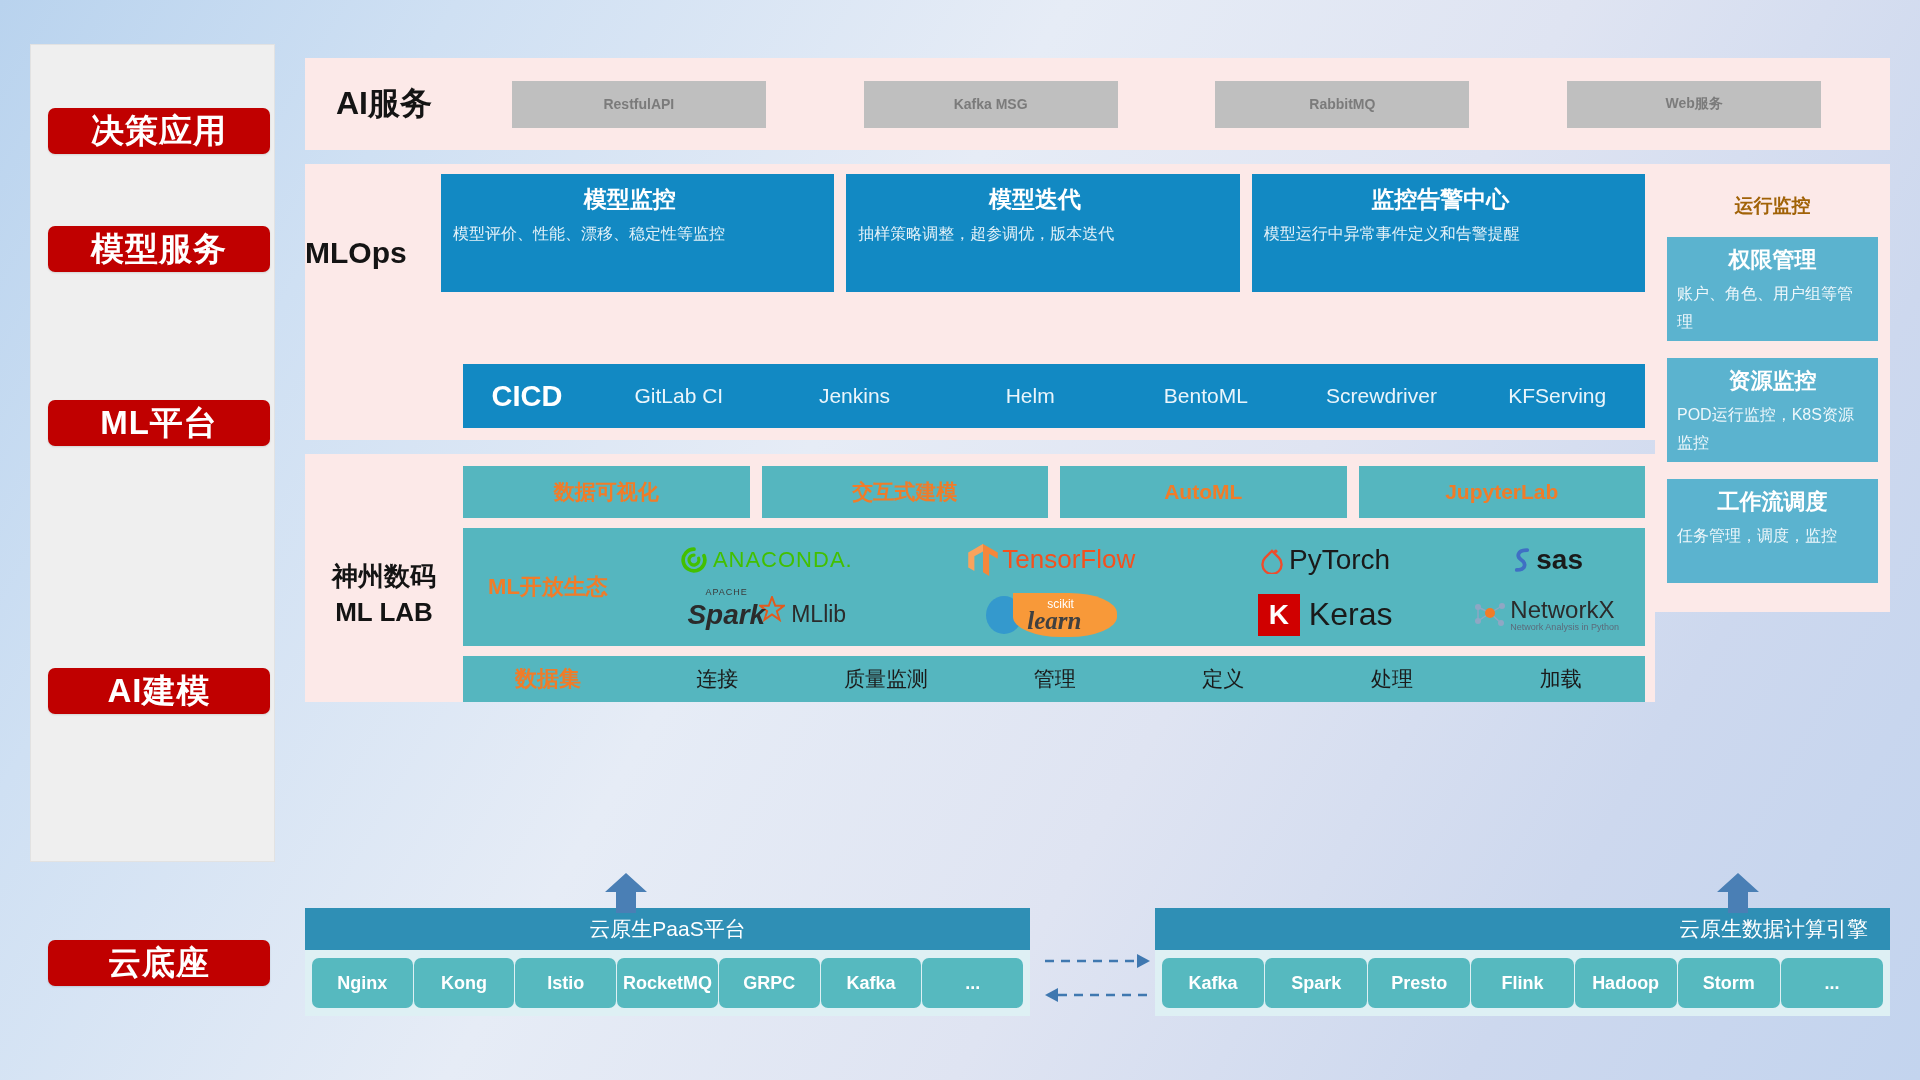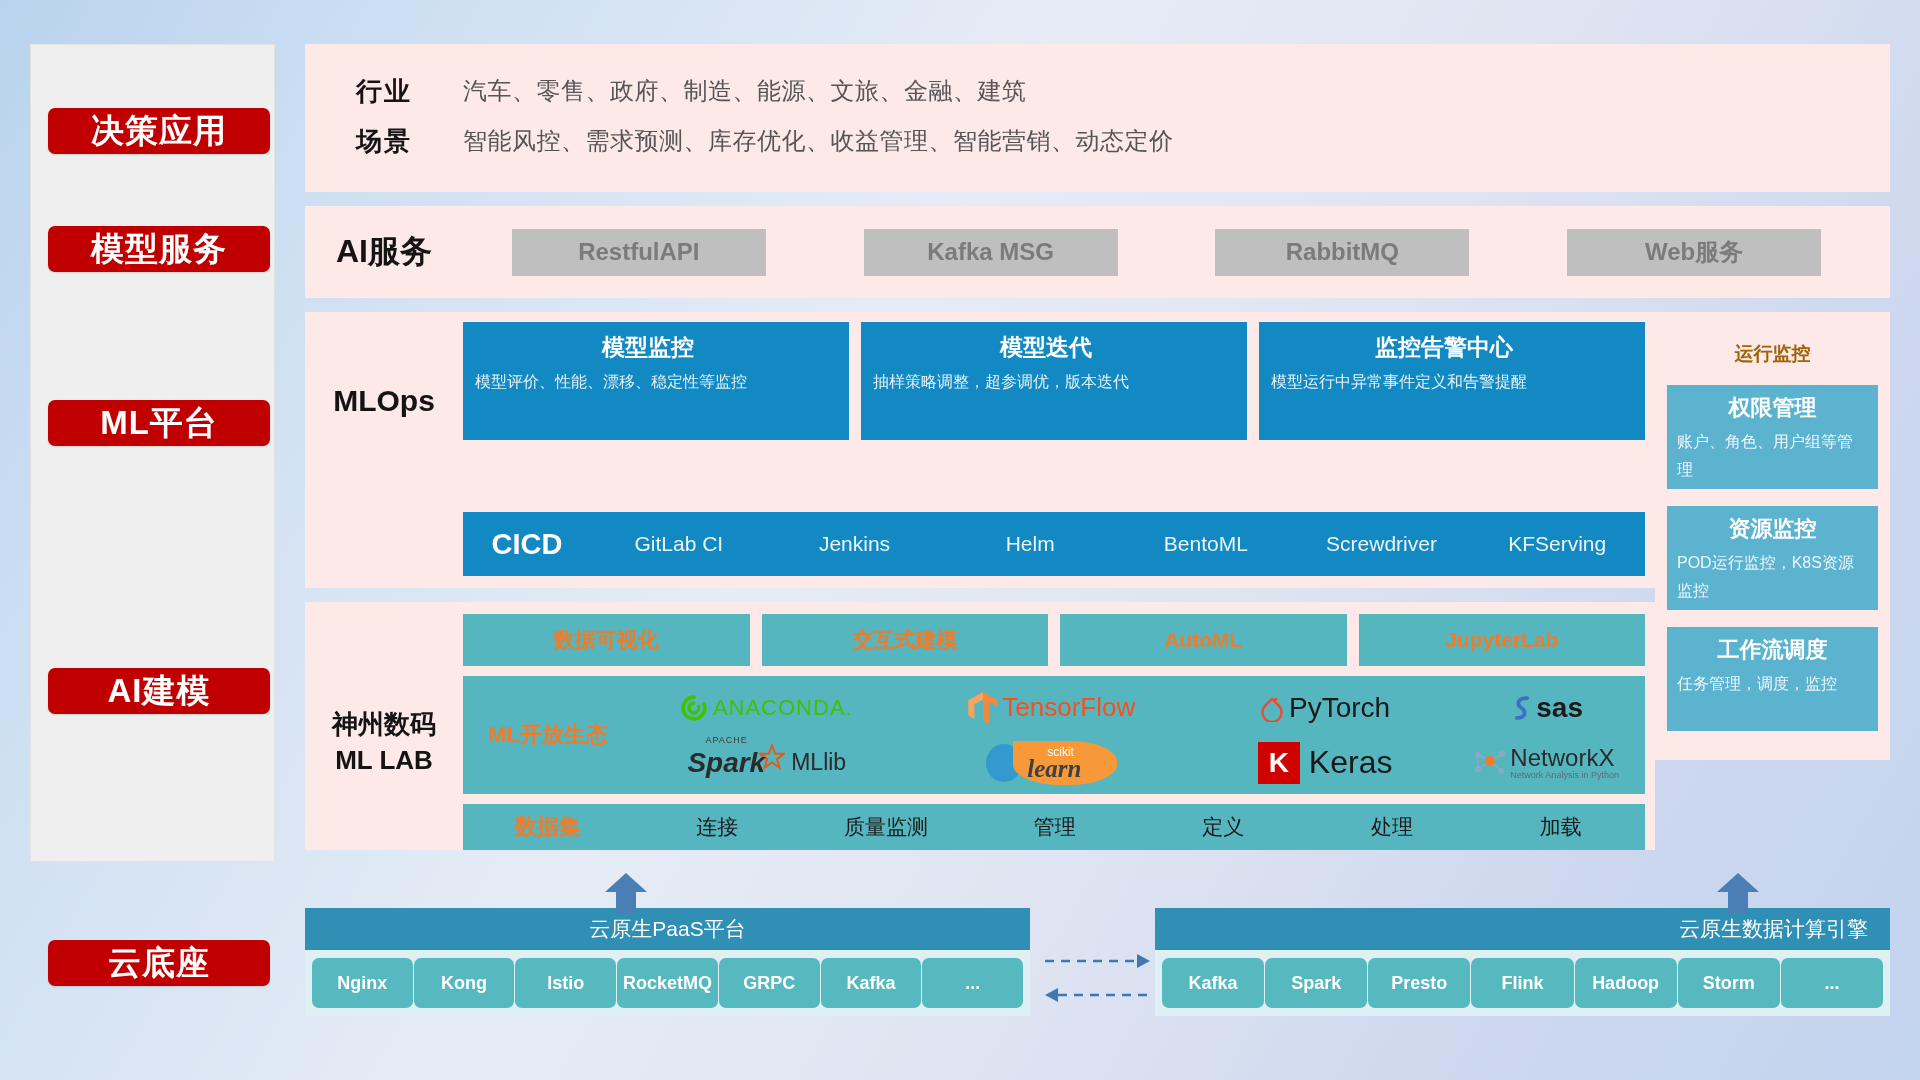--- a/index.html
+++ b/index.html
@@ -51,33 +51,33 @@
   
   #band-aiservice { height: 92px; display: flex; align-items: center; }
   #aiservice-label {
     width: 158px; text-align: center;
     font-size: 32px; font-weight: bold; color: #141414;
   }
   #aiservice-items { display: flex; flex: 1; gap: 0; padding-right: 20px; }
   .svc-cell { flex: 1; display: flex; justify-content: center; }
   .svc-btn {
     width: 254px; height: 47px; background: #bfbfbf;
-    color: #7b7b7b; font-size: 24px; font-weight: bold;
+    color: #7b7b7b; font-size: 14px; font-weight: bold;
     display: flex; align-items: center; justify-content: center;
   }
 
   
   #mid-wrap { display: flex; }
   #mid-left { width: 1350px; }
   #mid-right { width: 235px; margin-left: 0; }
 
   #band-mlops { height: 200px; display: flex; align-items: flex-start; padding-top: 10px;}
   #mlops-label {
-    width: 158px; font-size: 30px; font-weight: bold; color: #141414;
-    text-align: center; padding-top: 62px;
+    width: 136px; font-size: 30px; font-weight: bold; color: #141414;
+    text-align: left; padding-top: 62px;
   }
   #mlops-cards { flex: 1; display: flex; gap: 12px; padding-right: 10px; }
   .mlops-card {
     flex: 1; background: #1289c3; color: #fff;
     padding: 10px 28px 0 12px; height: 118px;
   }
   .mlops-card .t {
     font-size: 23px; font-weight: bold; text-align: center; margin-bottom: 8px;
   }
   .mlops-card .d { font-size: 16px; line-height: 22px; color: #e3f1f8; }
@@ -178,30 +178,20 @@
 
 <div id="left-col"></div>
 <div class="stage-badge" id="badge-0">决策应用</div>
 <div class="stage-badge" id="badge-1">模型服务</div>
 <div class="stage-badge" id="badge-2">ML平台</div>
 <div class="stage-badge" id="badge-3">AI建模</div>
 <div class="stage-badge" id="badge-4">云底座</div>
 
 <div id="main">
 
-  <div class="band" id="band-industry">
-    <div class="ind-row">
-      <div class="ind-label">行业</div>
-      <div class="ind-value">汽车、零售、政府、制造、能源、文旅、金融、建筑</div>
-    </div>
-    <div class="ind-row">
-      <div class="ind-label">场景</div>
-      <div class="ind-value">智能风控、需求预测、库存优化、收益管理、智能营销、动态定价</div>
-    </div>
-  </div>
 
   <div class="gap"></div>
 
   <div class="band" id="band-aiservice">
     <div id="aiservice-label">AI服务</div>
     <div id="aiservice-items">
       <div class="svc-cell">
           <div class="svc-btn">RestfulAPI</div>
         </div>
       <div class="svc-cell">

